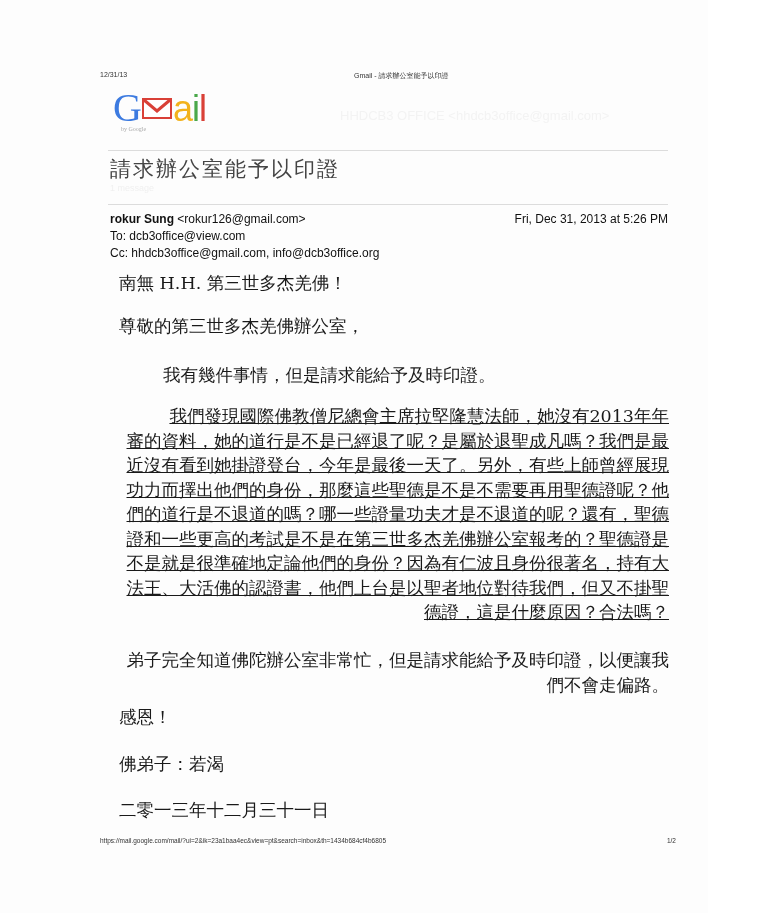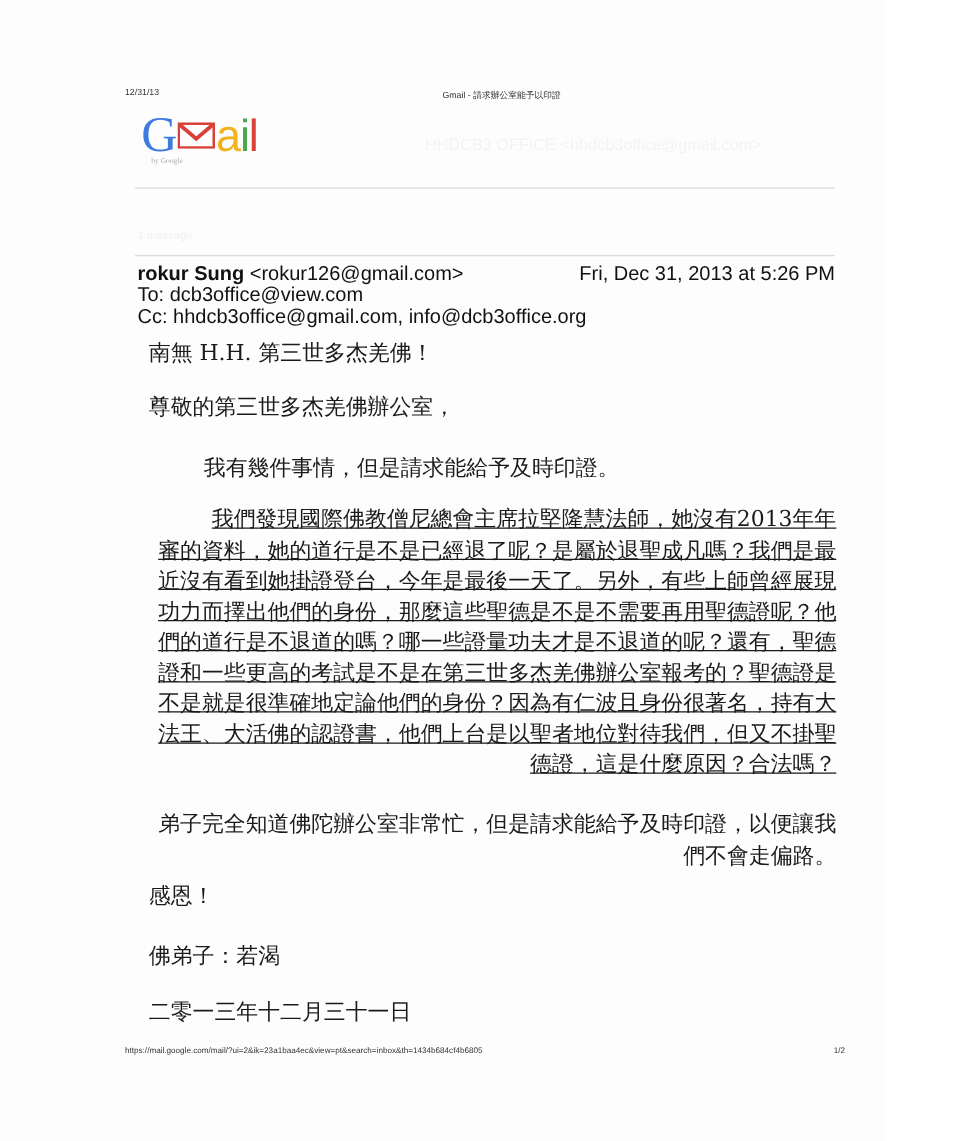--- a/index.html
+++ b/index.html
@@ -90,21 +90,21 @@
       top: 183px;
       font-size: 9px;
       color: #f0f0f0;
     }
 
     .meta {
       position: absolute;
       left: 110px;
       top: 211px;
       width: 558px;
-      font-size: 16px;
+      font-size: 12px;
       line-height: 17px;
       color: #111;
     }
     .meta .from-line { position: relative; height: 17px; }
     .meta .sender-name { font-weight: bold; }
     .meta .timestamp { position: absolute; right: 0; top: 0; }
 
     .body {
       position: absolute;
       left: 119px;
@@ -173,20 +173,21 @@
         <polyline points="2,3 15,14 28,3" fill="none" stroke="#d94037" stroke-width="3"></polyline>
       </svg></span><span class="a">a</span><span class="i">i</span><span class="l">l</span>
     </div>
     <span class="bygoogle">by Google</span>
   </div>
 
   <div class="ghost-banner">HHDCB3 OFFICE &lt;hhdcb3office@gmail.com&gt;</div>
 
   <div class="rule" style="top:150px;"></div>
 
+  <div class="subject">請求辦公室能予以印證</div>
   <div class="msgcount">1 message</div>
 
   <div class="rule" style="top:204px;"></div>
 
   <div class="meta">
     <div class="from-line">
       <span class="sender-name">rokur Sung</span>
       <span>&lt;rokur126@gmail.com&gt;</span>
       <span class="timestamp">Fri, Dec 31, 2013 at 5:26 PM</span>
     </div>

